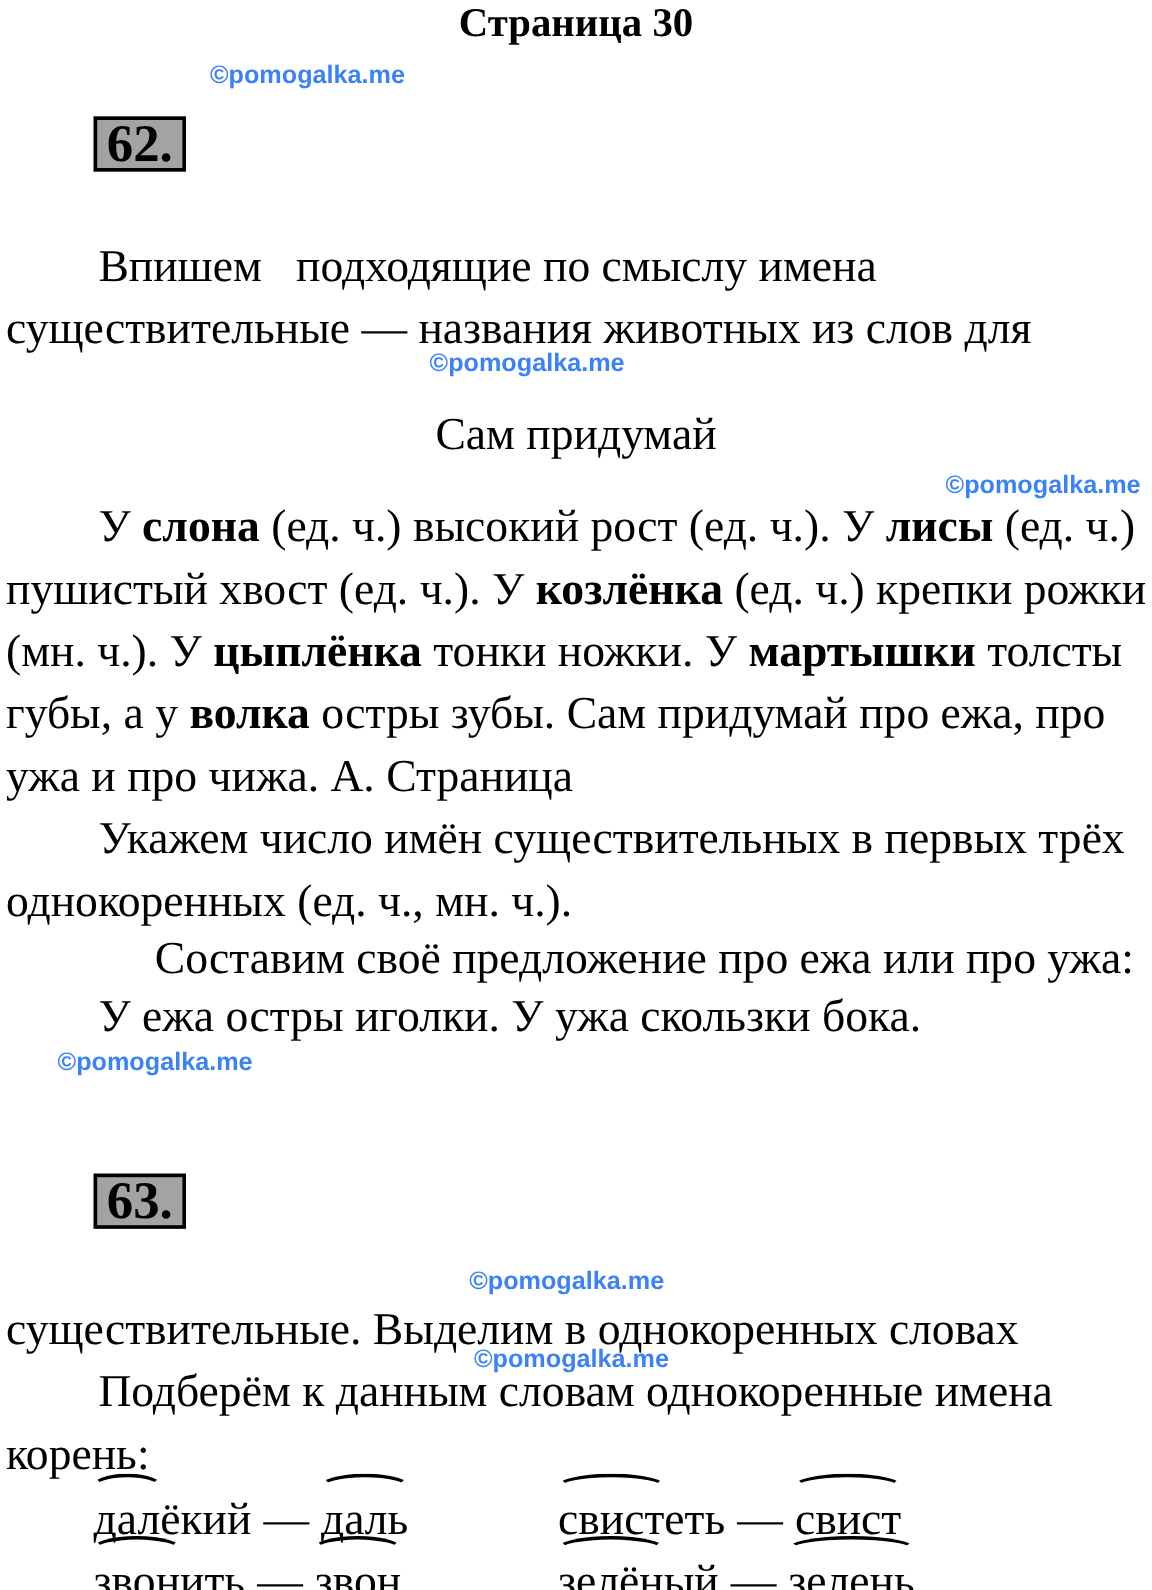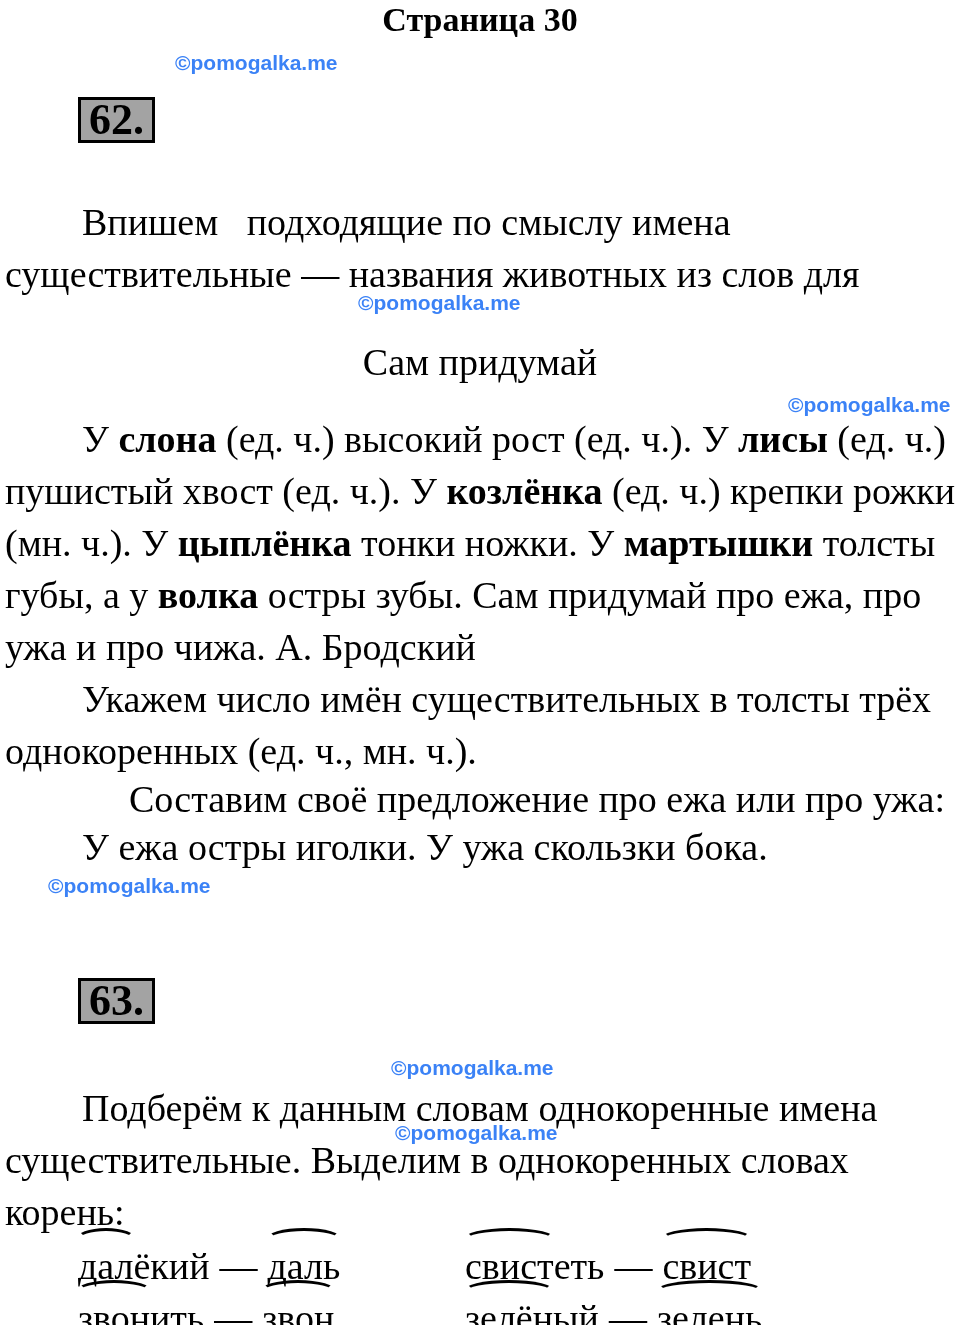--- a/index.html
+++ b/index.html
@@ -79,45 +79,45 @@
   <div class="line center">Сам придумай</div>
 </div>
 
 <div class="wm" style="left:788px; top:394px;">©pomogalka.me</div>
 
 <div class="para" style="top:413px;">
   <div class="line ind"><span>У </span><span class="b">слона</span><span> (ед. ч.) высокий рост (ед. ч.). У </span><span class="b">лисы</span><span> (ед. ч.)</span></div>
   <div class="line"><span>пушистый хвост (ед. ч.). У </span><span class="b">козлёнка</span><span> (ед. ч.) крепки рожки</span></div>
   <div class="line"><span>(мн. ч.). У </span><span class="b">цыплёнка</span><span> тонки ножки. У </span><span class="b">мартышки</span><span> толсты</span></div>
   <div class="line"><span>губы, а у </span><span class="b">волка</span><span> остры зубы. Сам придумай про ежа, про</span></div>
-  <div class="line">ужа и про чижа. А. Бродский</div>
+  <div class="line">ужа и про чижа. А. Страница</div>
 </div>
 
 <div class="para" style="top:673px;">
-  <div class="line ind">Укажем число имён существительных в толсты трёх</div>
+  <div class="line ind">Укажем число имён существительных в первых трёх</div>
   <div class="line">однокоренных (ед. ч., мн. ч.).</div>
 </div>
 
 <div class="para" style="top:773px;text-align:right;">
   <div class="line ind">Составим своё предложение про ежа или про ужа:</div>
 </div>
 
 <div class="para" style="top:821px;">
   <div class="line ind">У ежа остры иголки. У ужа скользки бока.</div>
 </div>
 
 <div class="wm" style="left:48px; top:875px;">©pomogalka.me</div>
 
 <div class="exnum" style="left:78px; top:978px;">63.</div>
 
 <div class="wm" style="left:391px; top:1057px;">©pomogalka.me</div>
 
 <div class="para" style="top:1082px;">
+  <div class="line">существительные. Выделим в однокоренных словах</div>
   <div class="line ind">Подберём к данным словам однокоренные имена</div>
-  <div class="line">существительные. Выделим в однокоренных словах</div>
   <div class="line">корень:</div>
 </div>
 
 <div class="wm" style="left:395px; top:1122px;">©pomogalka.me</div>
 
 <div class="pairs">
   <div class="prow">
     <div class="pcell"><span class="root">дал</span><span>ёкий</span><span class="dash">—</span><span class="root">даль</span></div>
     <div class="pcell"><span class="root">свист</span><span>еть</span><span class="dash">—</span><span class="root">свист</span></div>
   </div>

